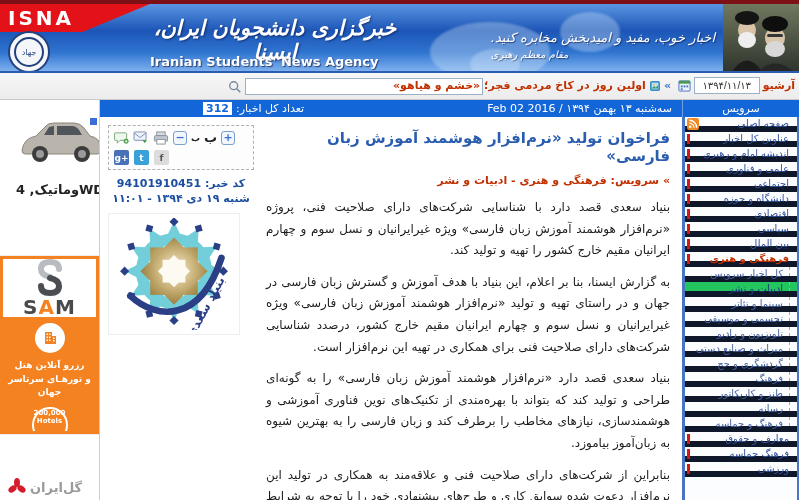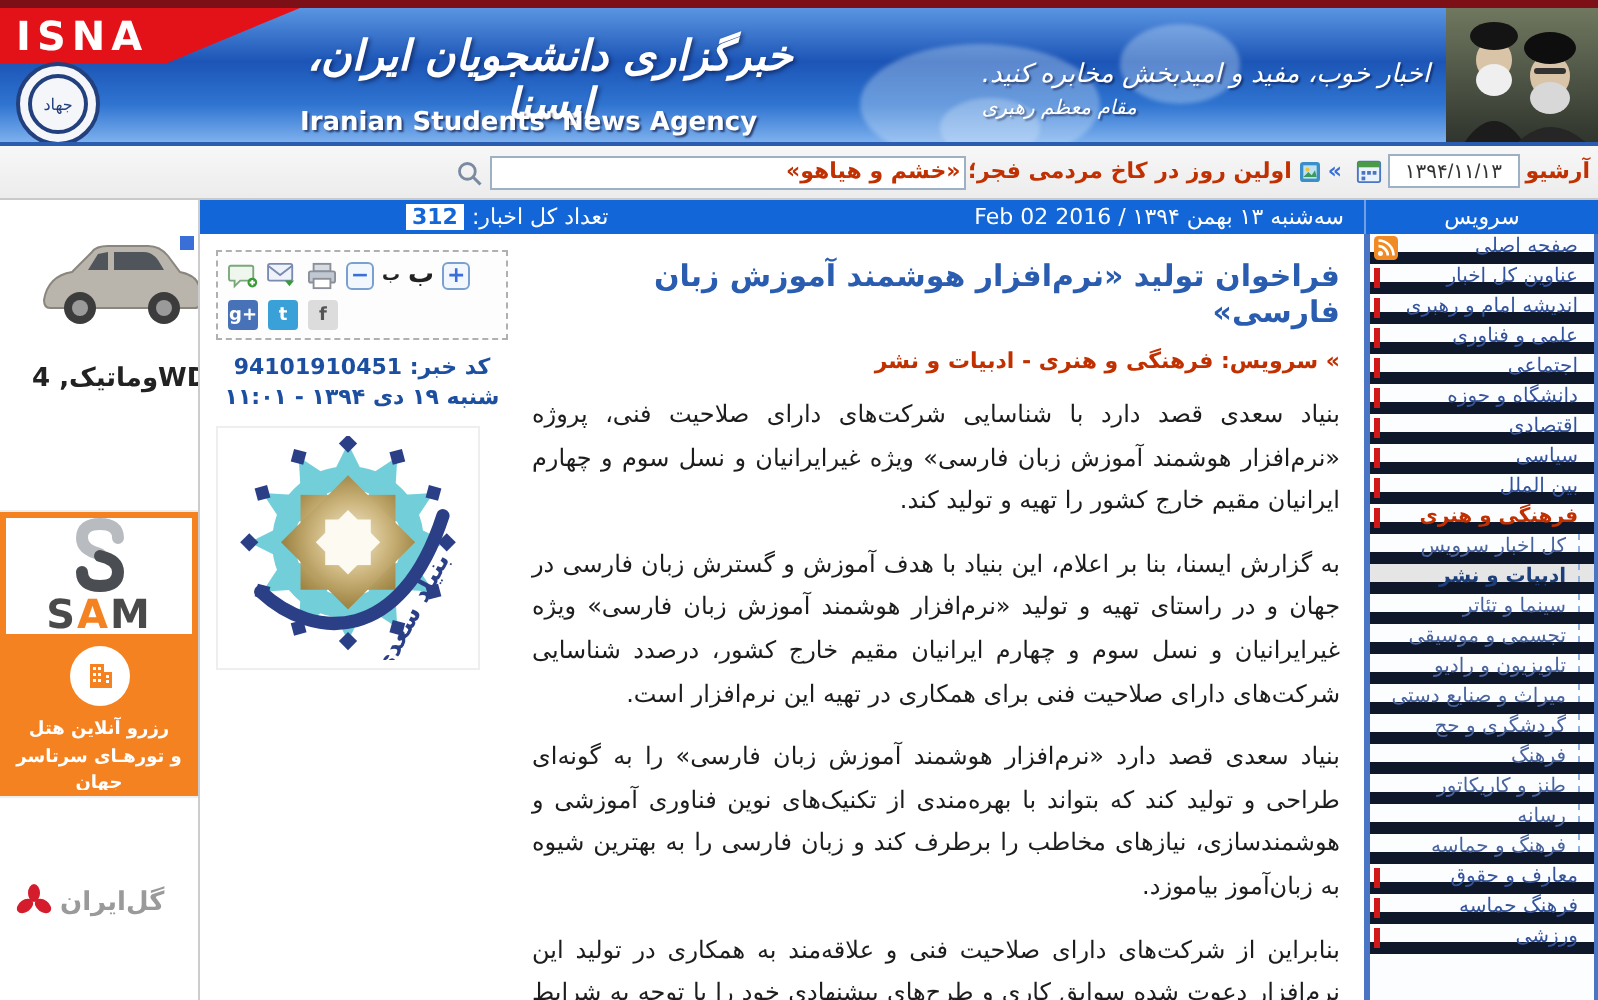--- a/index.html
+++ b/index.html
@@ -89,30 +89,30 @@
   .sidebar { width:117px; background:#fcfdff; border-left:3px solid #4a74c4; border-right:2px solid #4a74c4;
     overflow:hidden; }
   .sb-item { position:relative; height:15px; line-height:14px; border-bottom:6px solid #0f172a;
     font-size:10px; color:#33539c; text-align:right; padding-right:8px; direction:rtl; cursor:pointer;
     white-space:nowrap; }
   .sb-item .redmark { position:absolute; left:2px; top:2px; width:3px; height:10px; background:#d01818; }
   .sb-item .rss { position:absolute; left:2px; top:1px; }
   .sb-item.sub { padding-right:14px; color:#48639e; }
   .sb-item.sub::before { content:""; position:absolute; right:7px; top:0; bottom:0;
     border-right:1px dashed #8cb0e0; }
-  .sb-item.selected { background:#e5e5e5; color:#1c3f7c;font-weight:bold; }
+  .sb-item.selected { background:#22c55e; color:#1c3f7c; }
   .sb-item.active-cat { color:#c03000; font-weight:bold; }
 
   
   .ad-car { height:140px; position:relative; border-bottom:1px solid #eee; background:#fff;padding-left:16px; }
   .ad-marker { position:absolute; right:2px; top:2px; width:7px; height:7px; background:#3a6fd8; }
   .car-svg { display:block; margin:16px auto 0; }
   .car-caption { direction:ltr; text-align:center; font-weight:bold; font-size:13px; color:#222;
     margin-top:14px; white-space:nowrap; }
-  .ad-sam { height:142px; border:3px solid #f58220; background:#fff; display:flex; flex-direction:column;
+  .ad-sam { height:178px; border:3px solid #f58220; background:#fff; display:flex; flex-direction:column;
     overflow:hidden; }
   .sam-top { height:78px; display:flex; flex-direction:column; align-items:center; justify-content:center; }
   .sam-word { font-size:20px; font-weight:bold; letter-spacing:1px; color:#4a4a4a; line-height:1; }
   .sam-word .a { color:#f58220; }
   .sam-bottom { flex:1; background:#f58220; color:#fff; text-align:center; padding-top:6px; }
   .sam-circle { width:30px; height:30px; border-radius:50%; background:#fff; margin:0 auto 6px;
     display:flex; align-items:center; justify-content:center; }
   .sam-line { direction:rtl; font-size:9px; font-weight:bold; line-height:1.5; }
   .sam-badge { width:36px; height:36px; border:2px solid #fff; border-radius:50%; margin:7px auto 0;
     display:flex; flex-direction:column; align-items:center; justify-content:flex-start; font-size:7px;

